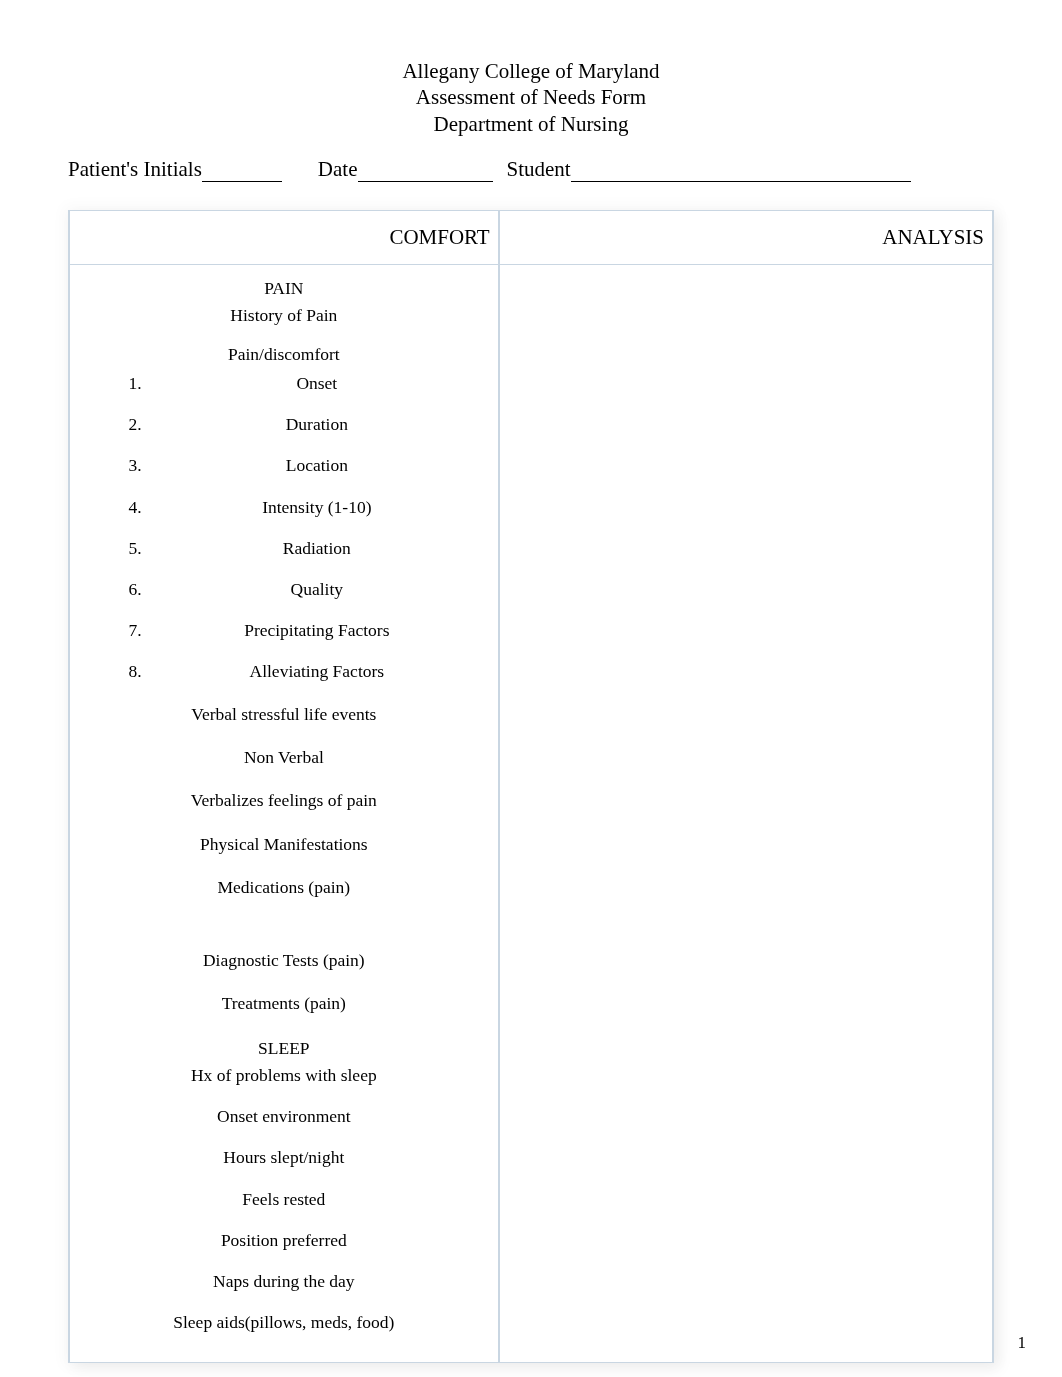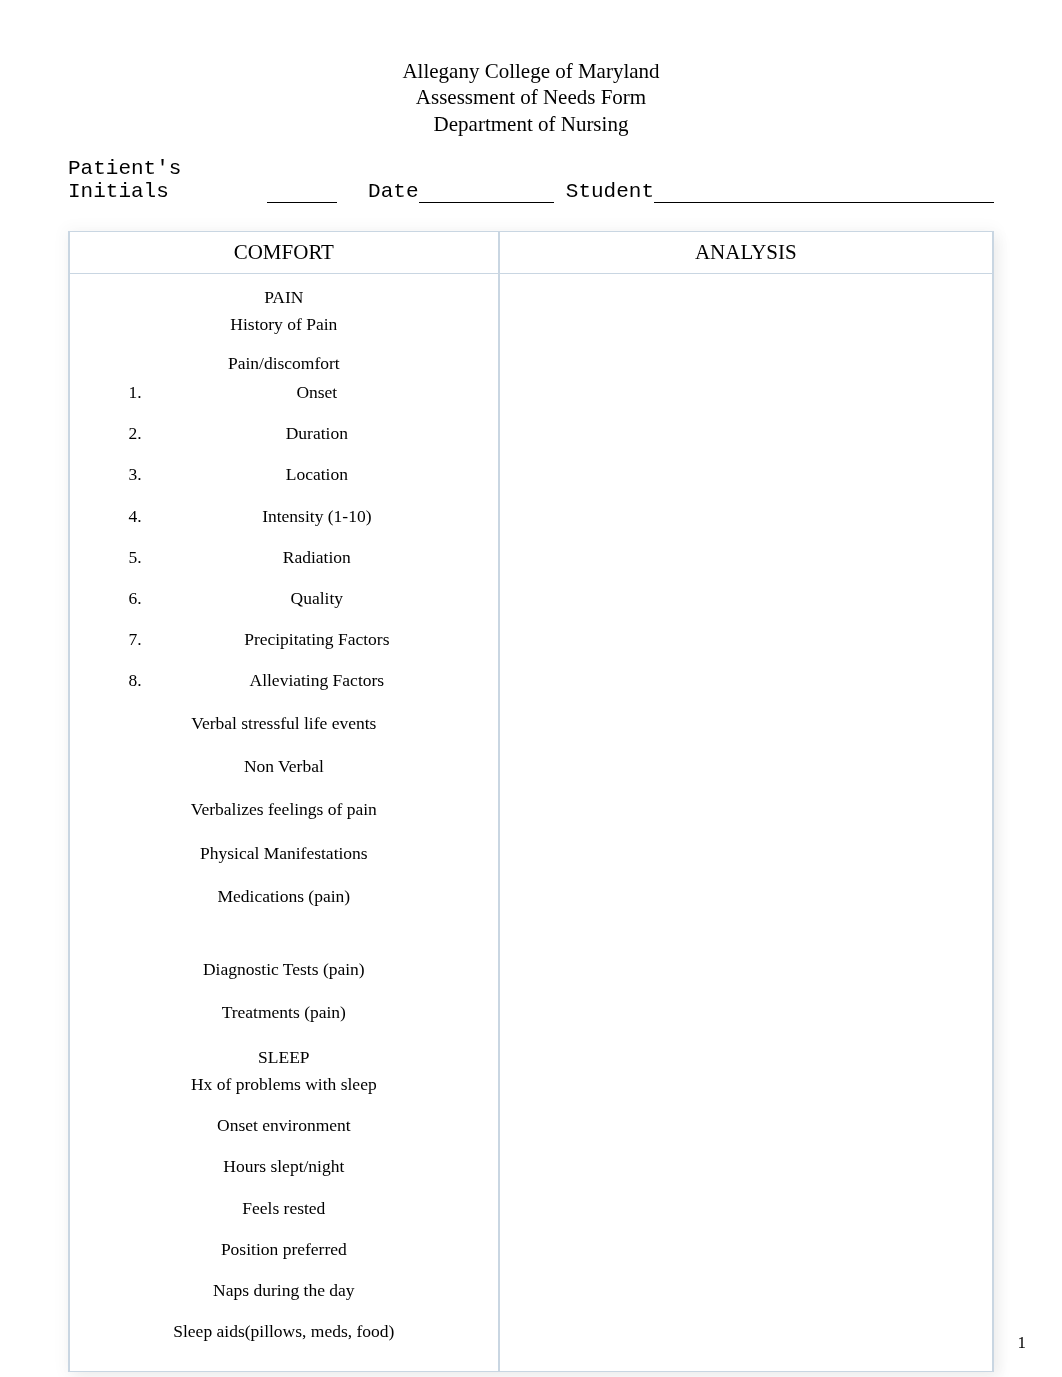--- a/index.html
+++ b/index.html
@@ -21,21 +21,20 @@
     text-align: center;
     font-size: 21px;
     line-height: 1.25;
   }
   .meta-row {
     margin-top: 20px;
     font-size: 21px;
     display: flex;
     gap: 0;
     align-items: flex-end;
-    font-family: Liberation Mono, monospace;
   }
   .meta-field {
     display: inline-flex;
     align-items: flex-end;
   }
   .blank {
     display: inline-block;
     border-bottom: 1px solid #000;
     height: 1em;
     vertical-align: baseline;
@@ -55,24 +54,24 @@
     box-shadow: 0 0 14px 4px rgba(0,0,0,0.03), 6px 6px 14px rgba(0,0,0,0.05);
   }
   .tbl th, .tbl td {
     border-top: 1px solid #c9d6e2;
     border-bottom: 1px solid #c9d6e2;
     border-left: 2px solid #c9d6e2;
     border-right: 2px solid #c9d6e2;
     vertical-align: top;
   }
   .tbl th {
-    text-align: center;
+    text-align: right;
     font-weight: normal;
     font-size: 21px;
-    padding: 8px 8px;
+    padding: 14px 8px;
   }
   .tbl td {
     padding: 8px 18px 8px 18px;
     text-align: center;
   }
   .comfort-cell {
     font-size: 17.5px;
     line-height: 1.55;
   }
   .sec-head {

